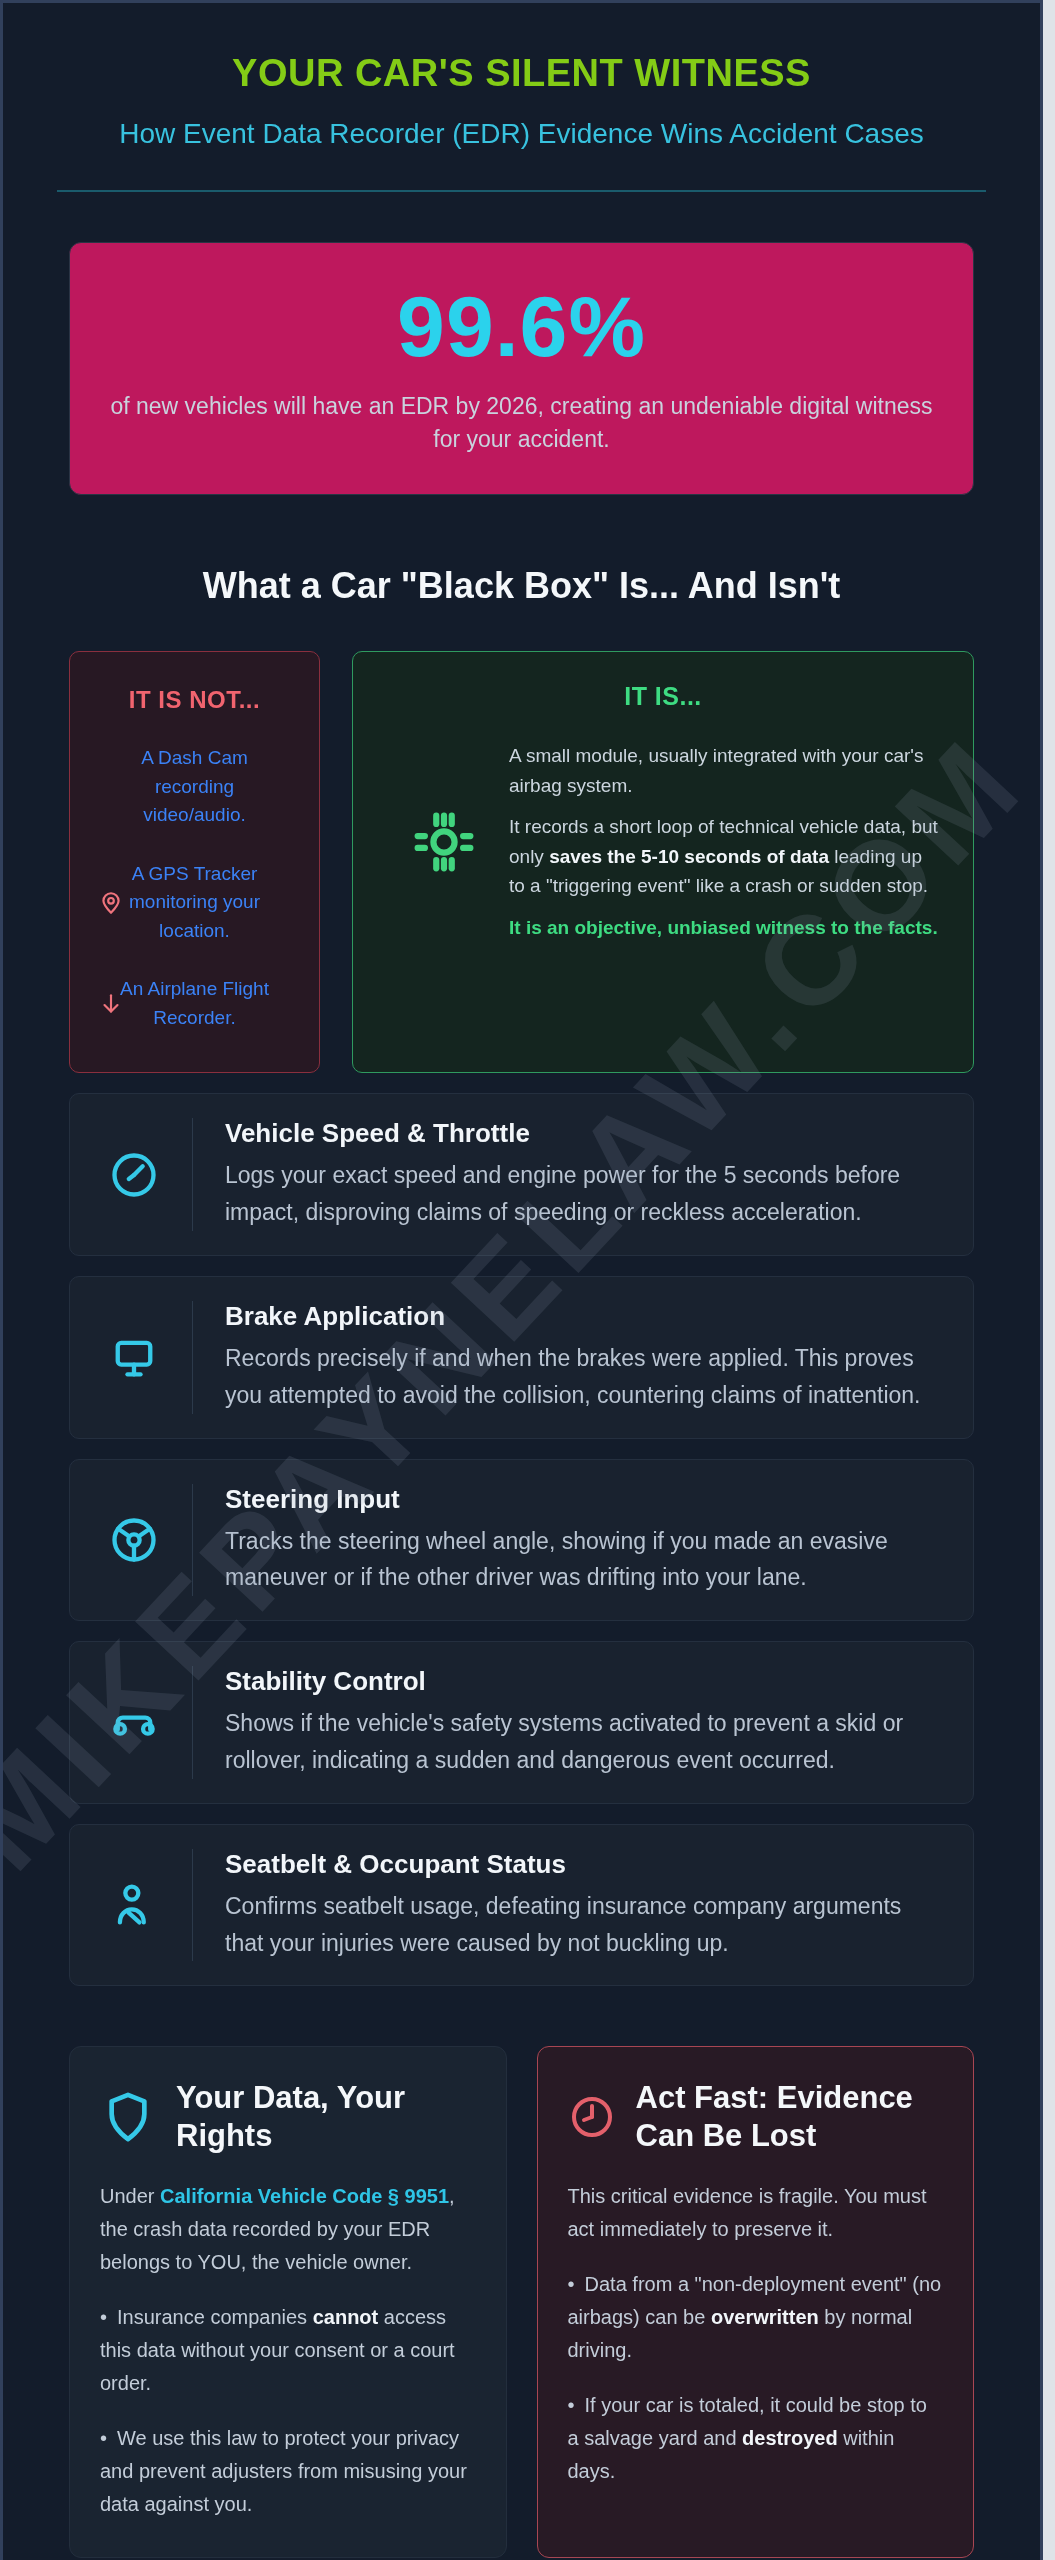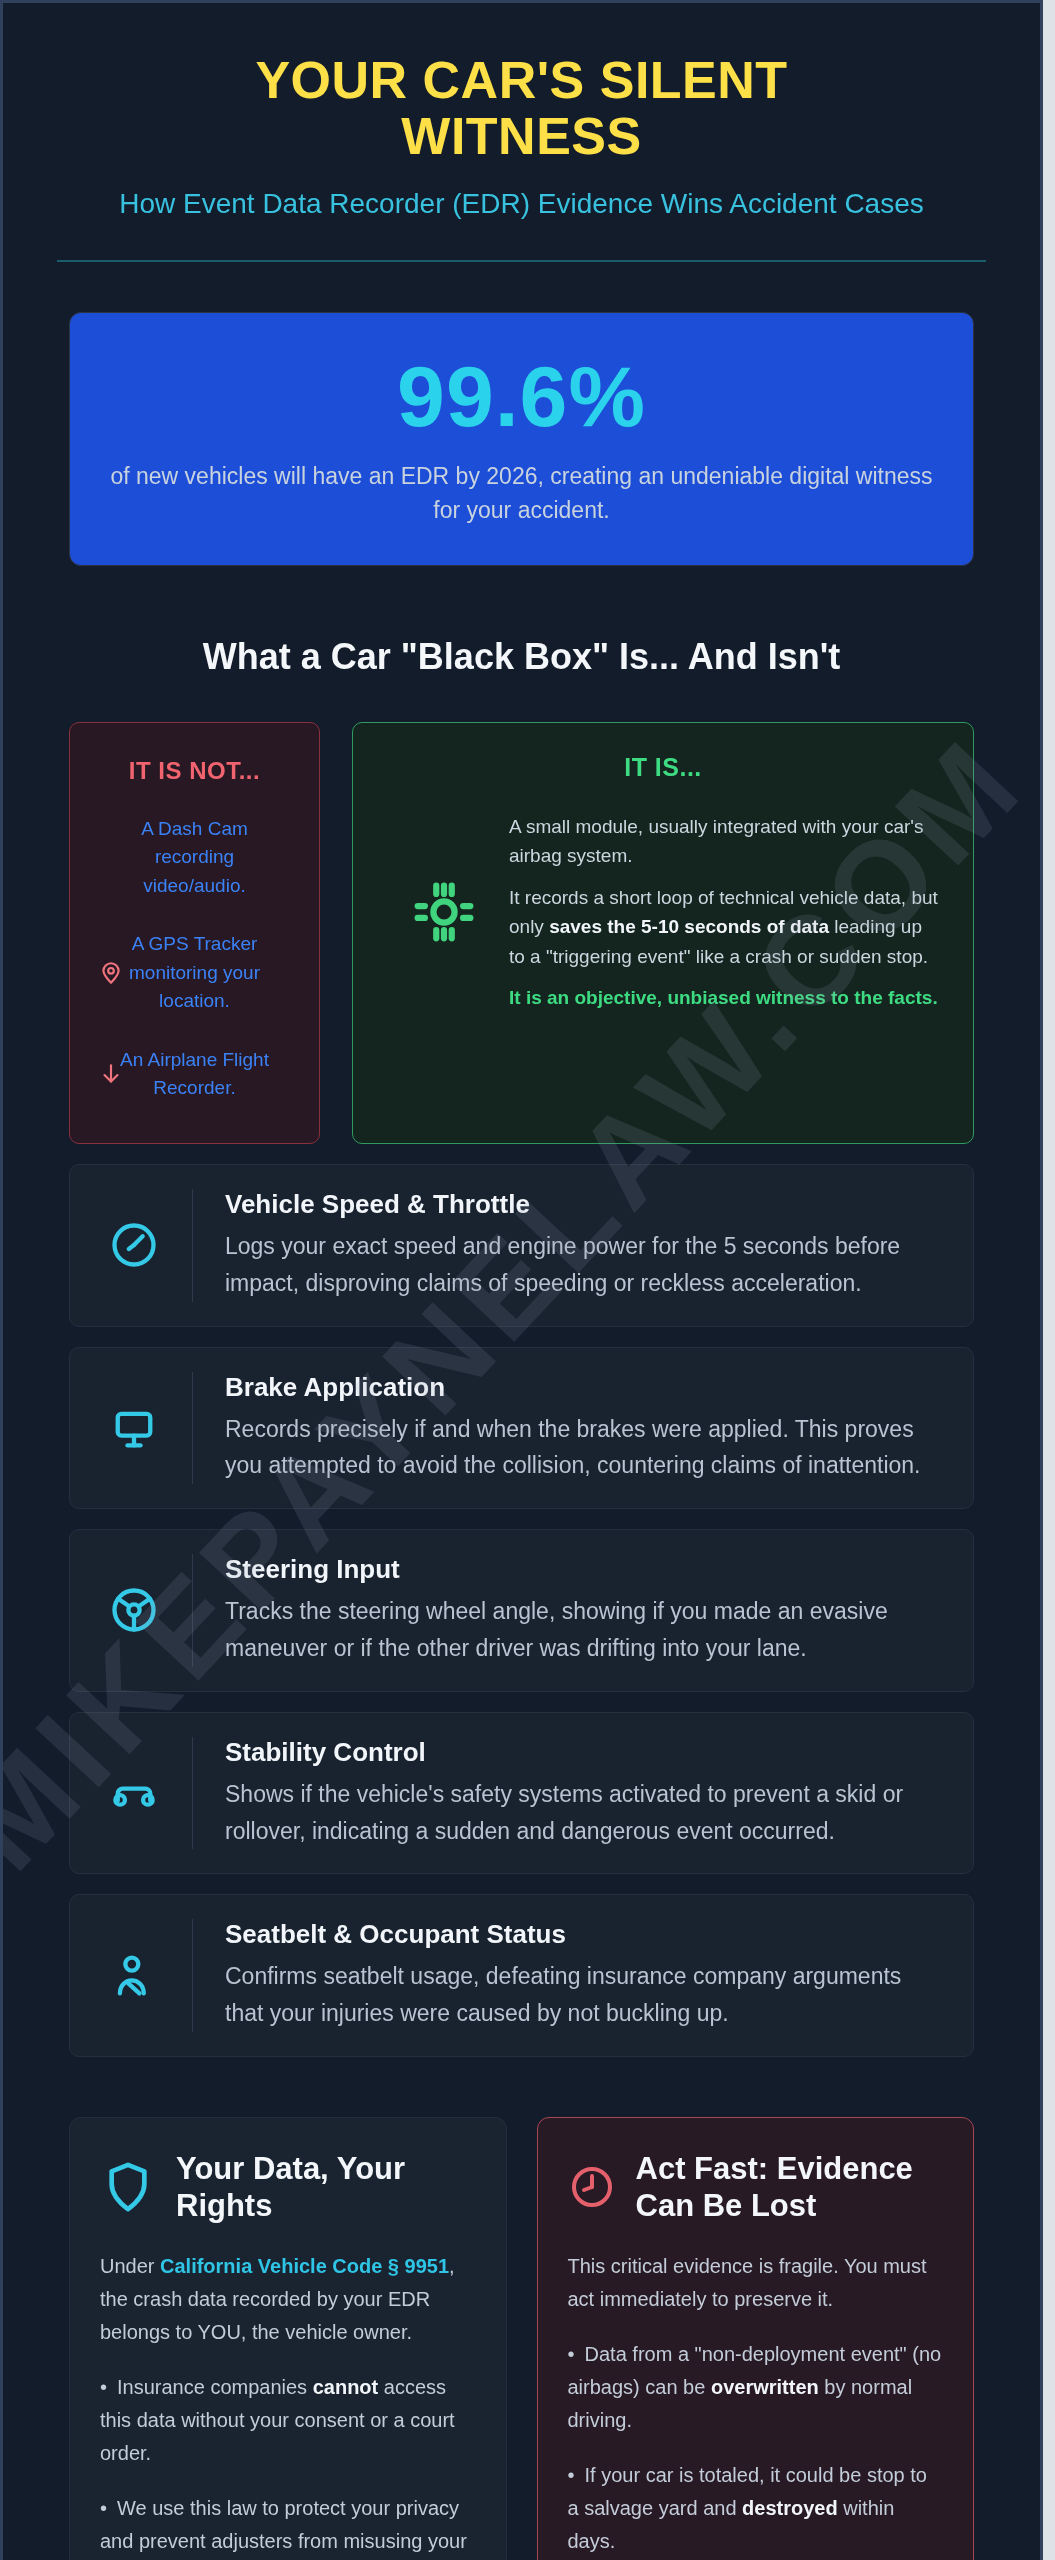--- a/index.html
+++ b/index.html
@@ -21,31 +21,31 @@
   .watermark {
     position:absolute; left:488px; top:1300px; z-index:5;
     transform:translate(-50%,-50%) rotate(-47deg);
     font-size:126px; font-weight:800; letter-spacing:10px;
     color:rgba(148,163,184,0.15); white-space:nowrap;
     pointer-events:none;
   }
 
   
   h1.title {
-    color:#fde047; font-size:52px; line-height:1.07; font-weight:800;
+    color:#84cc16; font-size:38px; line-height:1.07; font-weight:800;
     text-align:center; max-width:720px; margin:6px auto 0; letter-spacing:0.5px;
   }
   .subtitle {
     color:#38c2df; font-size:28px; text-align:center; margin-top:24px; font-weight:400;
   }
   .divider { border:none; border-top:2px solid #1a5b6c; margin:40px 6px 0; }
 
   
   .stat-card {
-    margin:50px 18px 0; background:#1d4ed8; border:1px solid #2a3444;
+    margin:50px 18px 0; background:#be185d; border:1px solid #2a3444;
     border-radius:12px; padding:34px 40px 38px; text-align:center;
   }
   .stat-value { color:#2bd2ec; font-size:86px; font-weight:800; letter-spacing:1px; }
   .stat-caption { color:#c9d3de; font-size:23px; line-height:1.45; max-width:830px; margin:14px auto 0; }
 
   .section-heading {
     color:#f4f7fa; font-size:36px; font-weight:800; text-align:center; margin-top:70px;
   }
 
   

